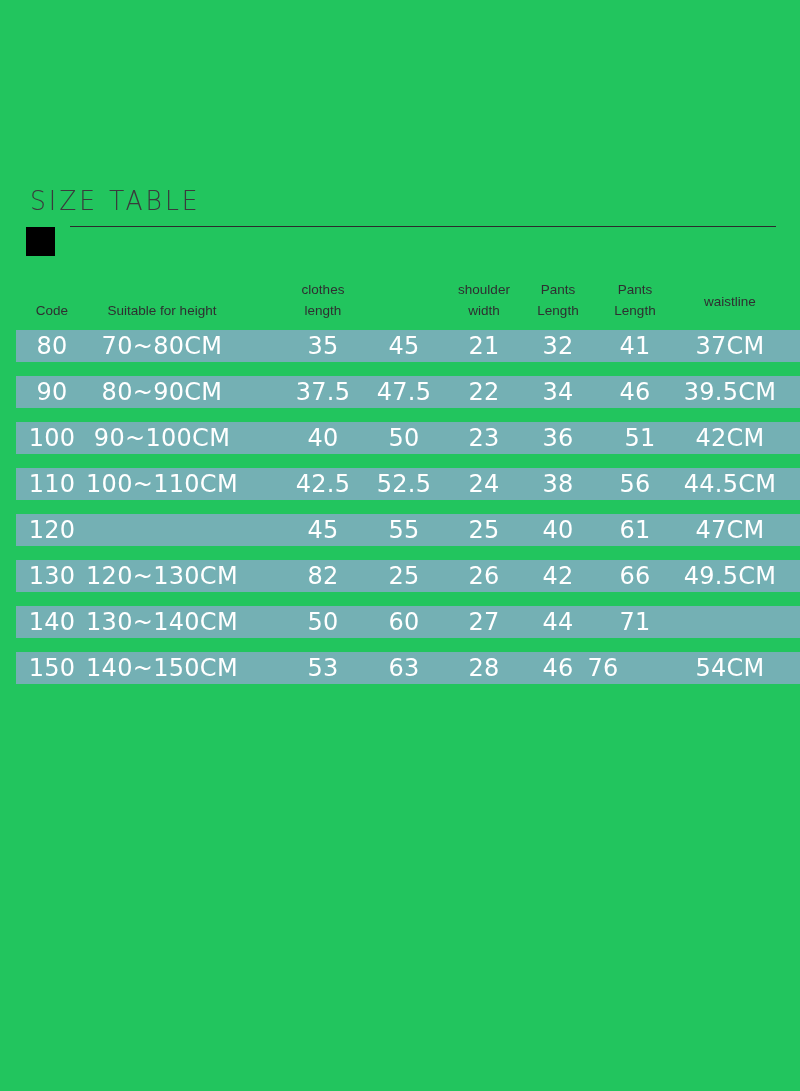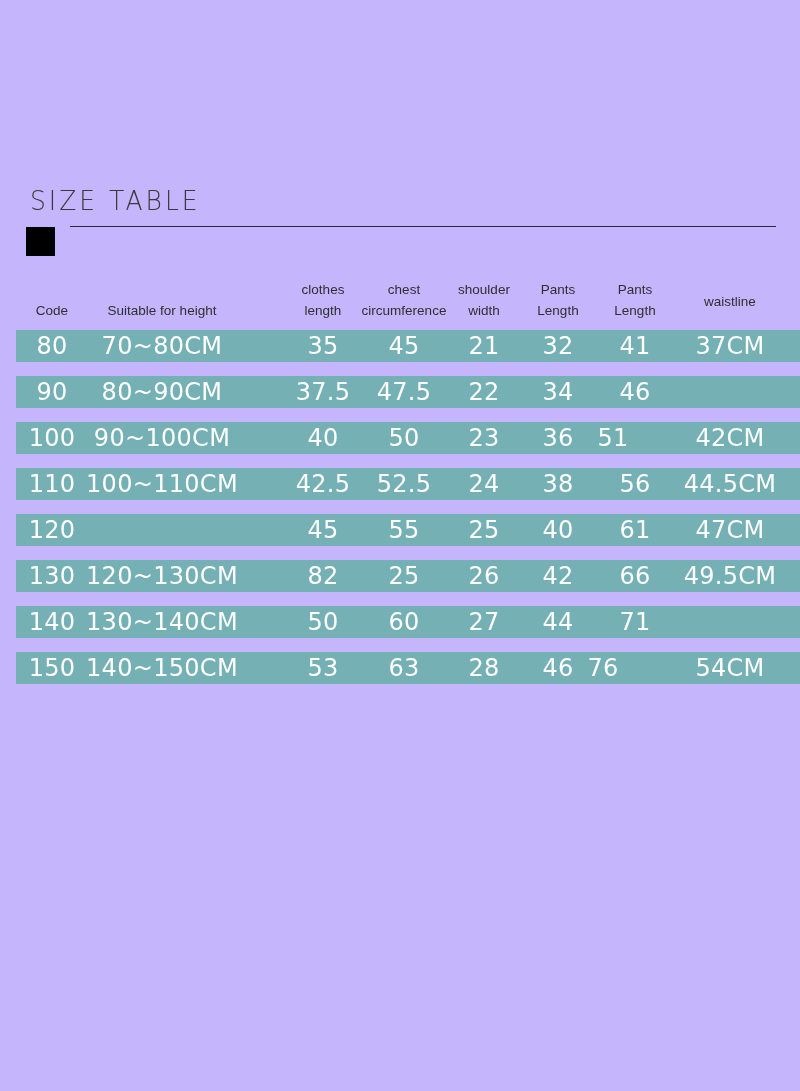--- a/index.html
+++ b/index.html
@@ -9,21 +9,21 @@
     background: #ffffff;
   }
   body {
     font-family: "Liberation Sans", sans-serif;
     -webkit-font-smoothing: antialiased;
   }
   #page {
     position: relative;
     width: 800px;
     height: 1091px;
-    background: #c4b5fd;
+    background: #22c55e;
     overflow: hidden;
   }
 
   
   .title-block {
     position: absolute;
     left: 0;
     top: 186px;
     width: 800px;
     height: 70px;
@@ -138,24 +138,20 @@
       <div class="hcell" style="left: 22px; width: 60px; top: 24px;">
         <span class="l1">Code</span>
       </div>
       <div class="hcell" style="left: 62px; width: 200px; top: 24px;">
         <span class="l1">Suitable for height</span>
       </div>
       <div class="hcell" style="left: 285px; width: 76px; top: 3px;">
         <span class="l1">clothes</span>
         <span class="l2">length</span>
       </div>
-      <div class="hcell" style="left: 356px; width: 96px; top: 3px;">
-        <span class="l1">chest</span>
-        <span class="l2">circumference</span>
-      </div>
       <div class="hcell" style="left: 446px; width: 76px; top: 3px;">
         <span class="l1">shoulder</span>
         <span class="l2">width</span>
       </div>
       <div class="hcell" style="left: 526px; width: 64px; top: 3px;">
         <span class="l1">Pants</span>
         <span class="l2">Length</span>
       </div>
       <div class="hcell" style="left: 603px; width: 64px; top: 3px;">
         <span class="l1">Pants</span>
@@ -178,29 +174,30 @@
         <div class="cell" style="left: 649px; width: 130px;">37CM</div>
       </div>
       <div class="row" style="top: 46px; background: rgb(116, 176, 180);">
         <div class="cell" style="left: 6px; width: 60px;">90</div>
         <div class="cell" style="left: 31px; width: 230px;">80~90CM</div>
         <div class="cell" style="left: 269px; width: 76px;">37.5</div>
         <div class="cell" style="left: 340px; width: 96px;">47.5</div>
         <div class="cell" style="left: 430px; width: 76px;">22</div>
         <div class="cell" style="left: 510px; width: 64px;">34</div>
         <div class="cell" style="left: 587px; width: 64px;">46</div>
+        <div class="cell" style="left: 649px; width: 130px;">39.5CM</div>
       </div>
       <div class="row" style="top: 92px; background: rgb(116, 176, 180);">
         <div class="cell" style="left: 6px; width: 60px;">100</div>
         <div class="cell" style="left: 31px; width: 230px;">90~100CM</div>
         <div class="cell" style="left: 269px; width: 76px;">40</div>
         <div class="cell" style="left: 340px; width: 96px;">50</div>
         <div class="cell" style="left: 430px; width: 76px;">23</div>
         <div class="cell" style="left: 510px; width: 64px;">36</div>
-        <div class="cell" style="left: 565px; width: 64px;">51</div>
+        <div class="cell" style="left: 592px; width: 64px;">51</div>
         <div class="cell" style="left: 649px; width: 130px;">42CM</div>
       </div>
       <div class="row" style="top: 138px; background: rgb(116, 176, 180);">
         <div class="cell" style="left: 6px; width: 60px;">110</div>
         <div class="cell" style="left: 31px; width: 230px;">100~110CM</div>
         <div class="cell" style="left: 269px; width: 76px;">42.5</div>
         <div class="cell" style="left: 340px; width: 96px;">52.5</div>
         <div class="cell" style="left: 430px; width: 76px;">24</div>
         <div class="cell" style="left: 510px; width: 64px;">38</div>
         <div class="cell" style="left: 587px; width: 64px;">56</div>

